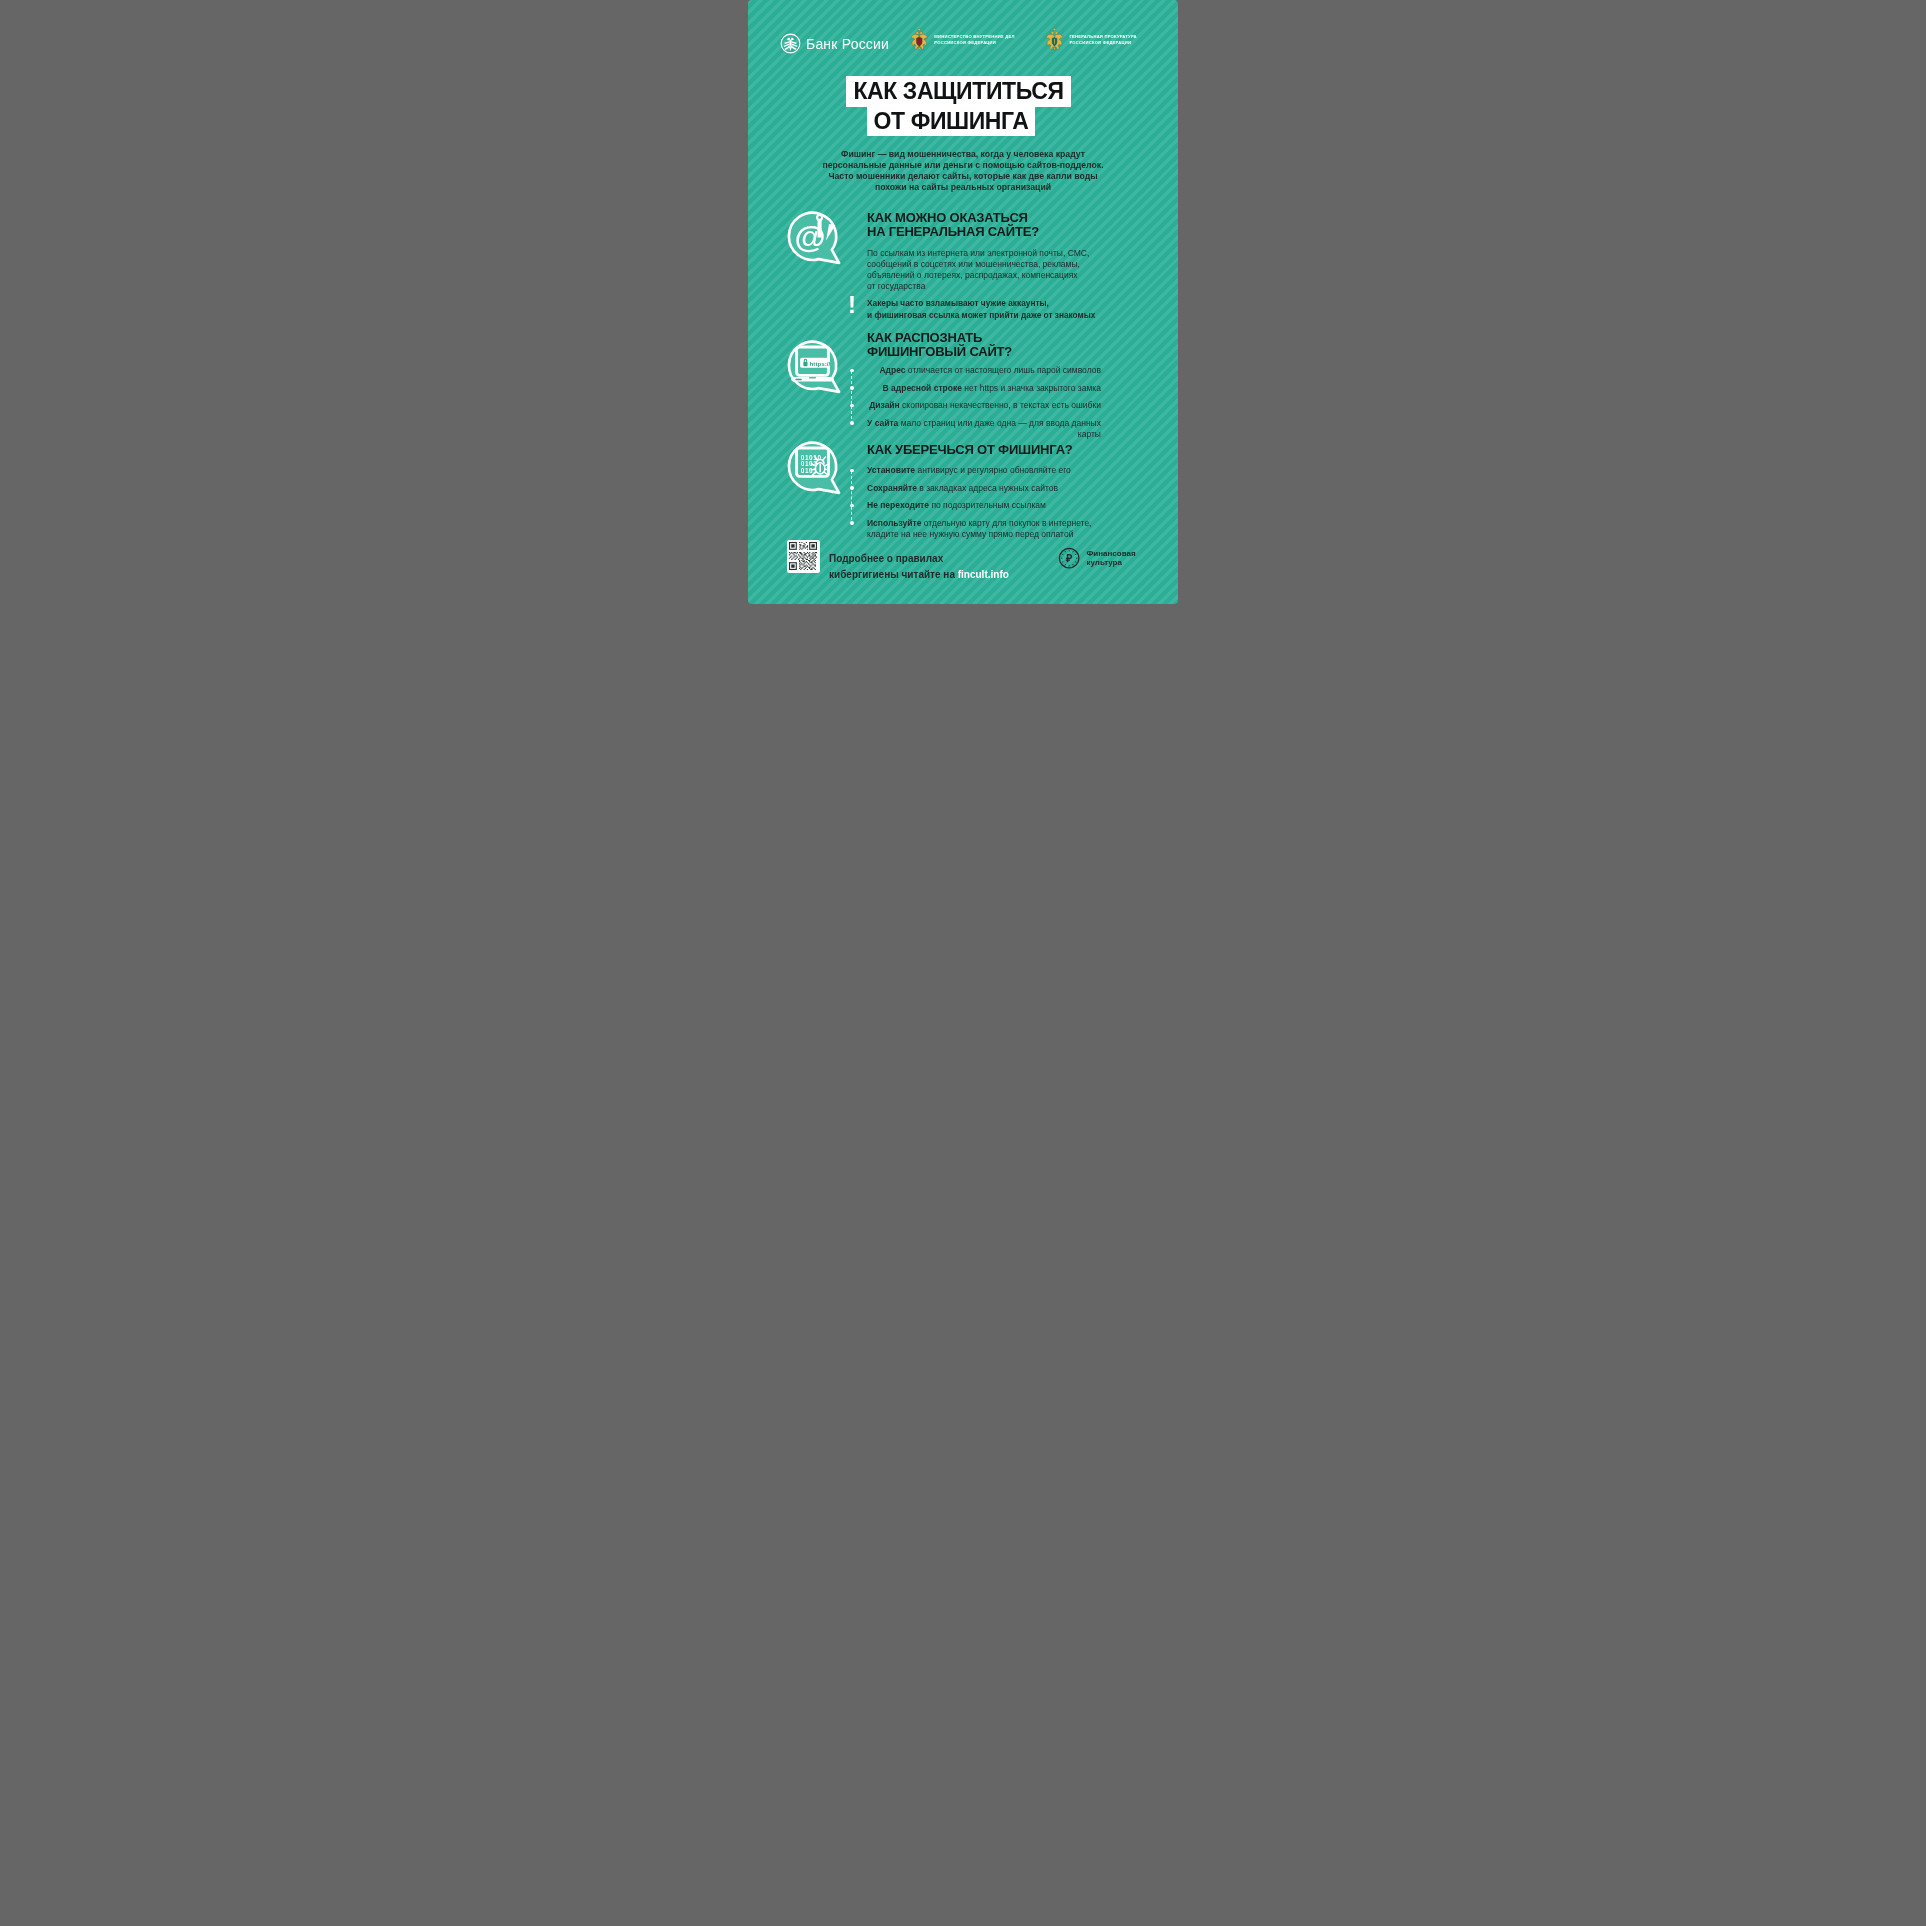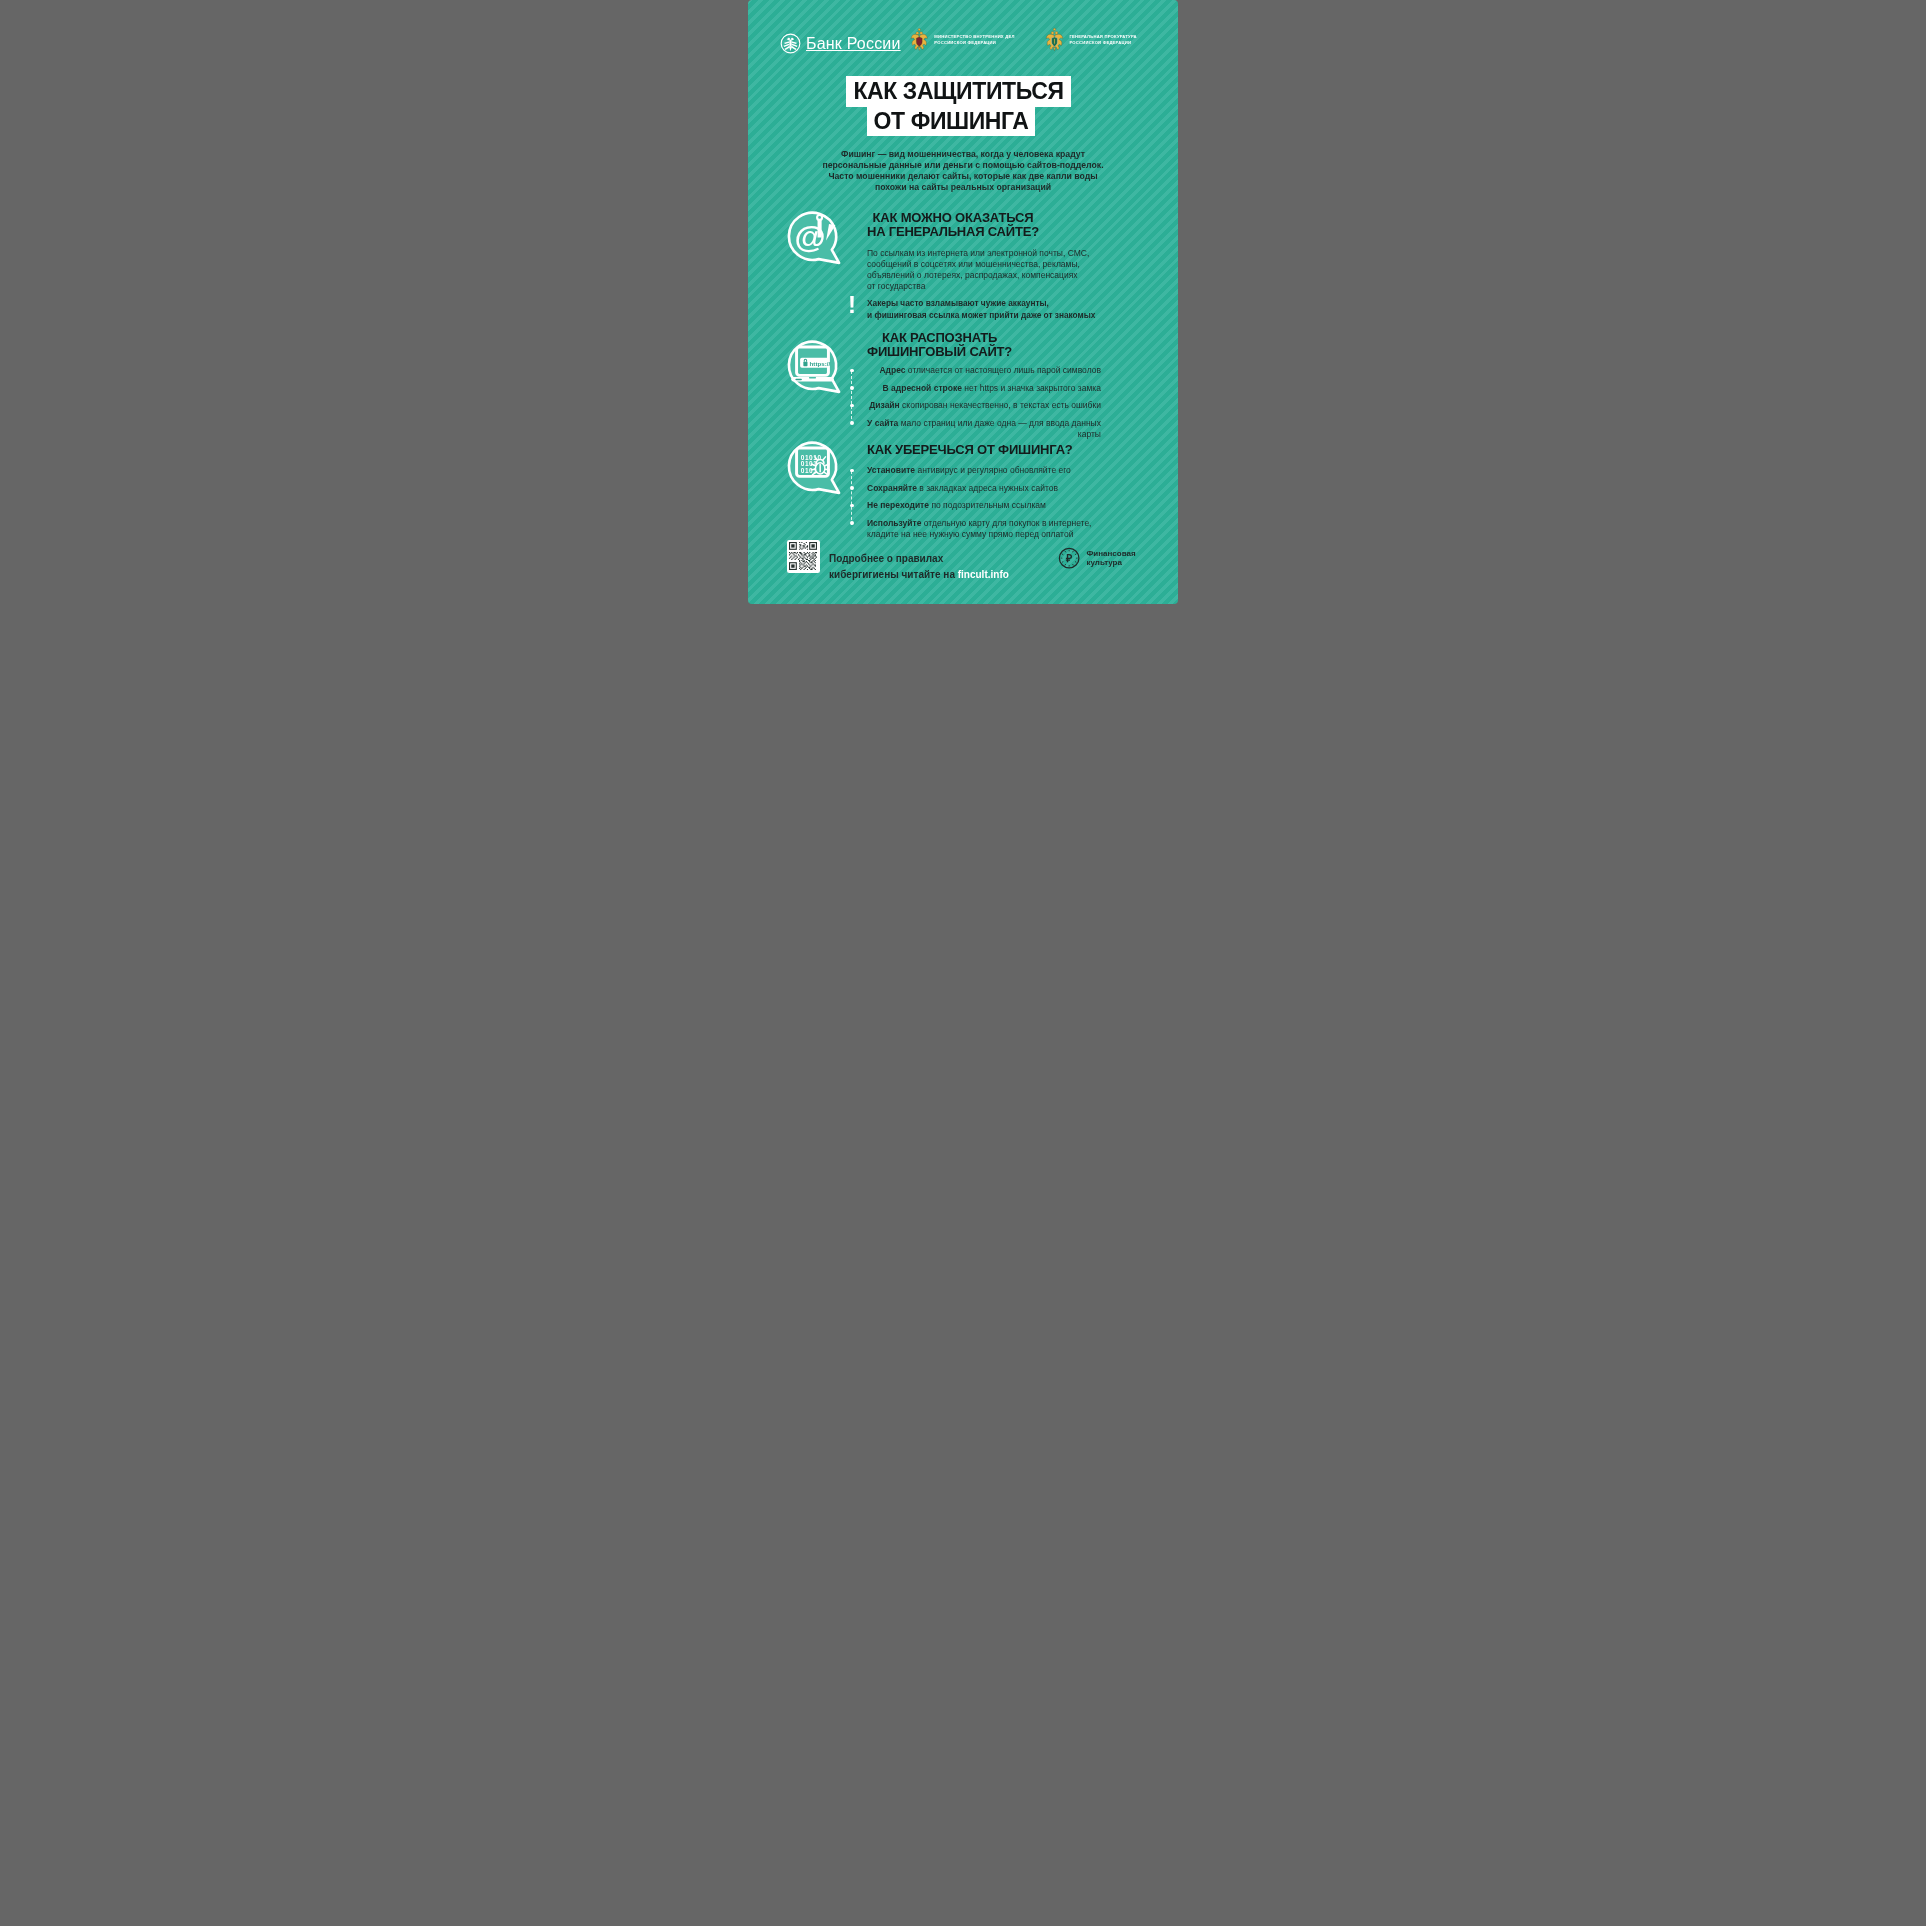--- a/index.html
+++ b/index.html
@@ -13,38 +13,38 @@
     position:relative;width:430px;height:604px;overflow:hidden;border-radius:3.9px;
     background:
       repeating-linear-gradient(135deg, var(--stripe) 0 3.5px, rgba(0,0,0,0) 3.5px 7.7px),
       var(--bg);
     color:var(--ink);
   }
   svg text{font-family:"Liberation Sans",sans-serif;}
   
   .logo{position:absolute;display:flex;align-items:center;}
   .logo-bank{left:32px;top:33px;gap:5px;}
-  .bank-label{color:#fff;font-size:16px;font-weight:400;letter-spacing:0.2px;text-decoration:underline;}
+  .bank-label{color:#fff;font-size:14px;font-weight:400;letter-spacing:0.2px;}
   .logo-mvd{left:162px;top:27px;gap:5.8px;}
   .logo-prok{left:297px;top:27px;gap:5.4px;}
   .gov-lines{color:#fff;font-size:4.2px;font-weight:700;letter-spacing:0.2px;line-height:1.45;}
   
   .title-box{position:absolute;background:#fff;display:flex;align-items:center;justify-content:center;}
   .title-box span{color:#101314;font-weight:900;font-size:23px;letter-spacing:-0.4px;white-space:nowrap;transform:scaleY(1.04);}
   .t1{left:98px;top:76px;width:225px;height:31px;}
   .t2{left:119px;top:107px;width:168px;height:28.5px;}
   
   .intro{position:absolute;left:50%;transform:translateX(-50%);top:149px;width:324px;text-align:center;
          font-size:8.7px;font-weight:700;line-height:1.26;color:var(--ink);}
   
   .bubble{position:absolute;width:59px;height:59px;}
   .b1{left:35px;top:208px;}
   .b2{left:35px;top:337px;}
   .b3{left:35px;top:438px;}
-  h2{position:absolute;left:119px;color:#141b1b;font-size:13px;font-weight:900;line-height:1.1;letter-spacing:-0.2px;text-align:center;}
+  h2{position:absolute;left:119px;color:#141b1b;font-size:13px;font-weight:900;line-height:1.1;letter-spacing:-0.2px;}
   .h-s1{top:211px;} .h-s2{top:331px;} .h-s3{top:443px;}
   .body-text{position:absolute;left:119px;font-size:8.5px;line-height:1.31;font-weight:400;color:var(--ink);}
   .bt-s1{top:248px;}
   
   .bang{position:absolute;left:100px;top:293px;color:#fff;font-size:24px;font-weight:800;line-height:1;}
   .warning-text{position:absolute;left:119px;top:297px;font-size:8.3px;font-weight:700;line-height:1.5;color:var(--ink);}
   
   ul.checks{position:absolute;left:102px;list-style:none;}
   .ul-s2{top:365px;text-align:right;} .ul-s3{top:465px;}
   ul.checks:before{content:'';position:absolute;left:1.2px;top:6.2px;border-left:0.8px dashed rgba(255,255,255,.8);}

